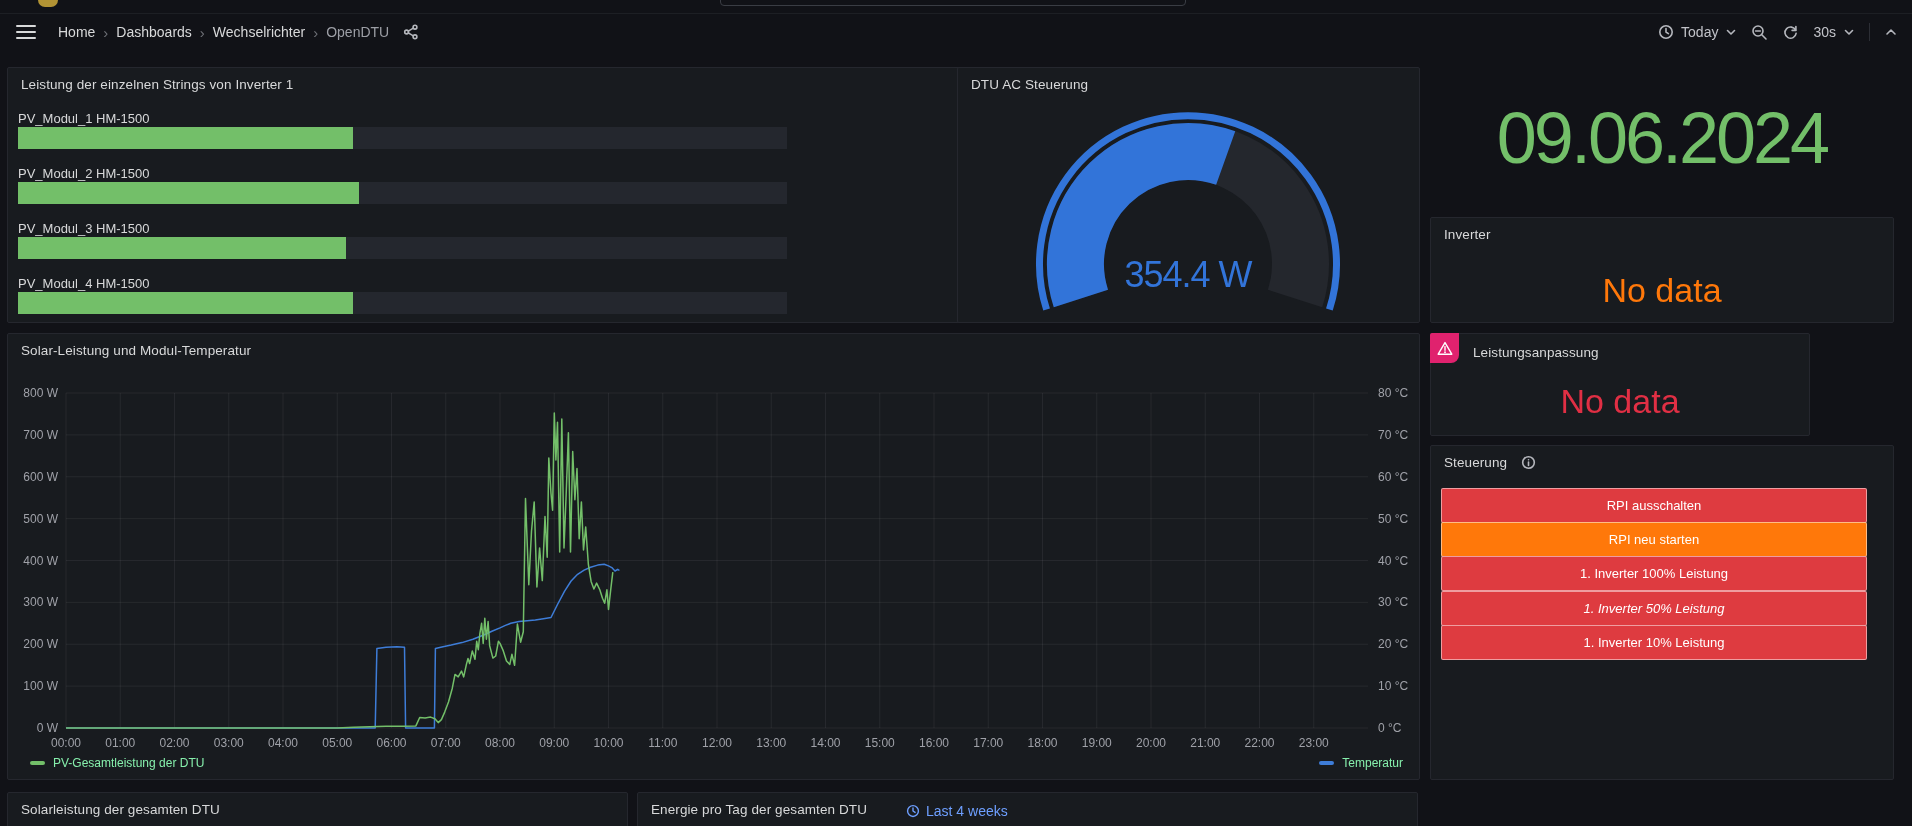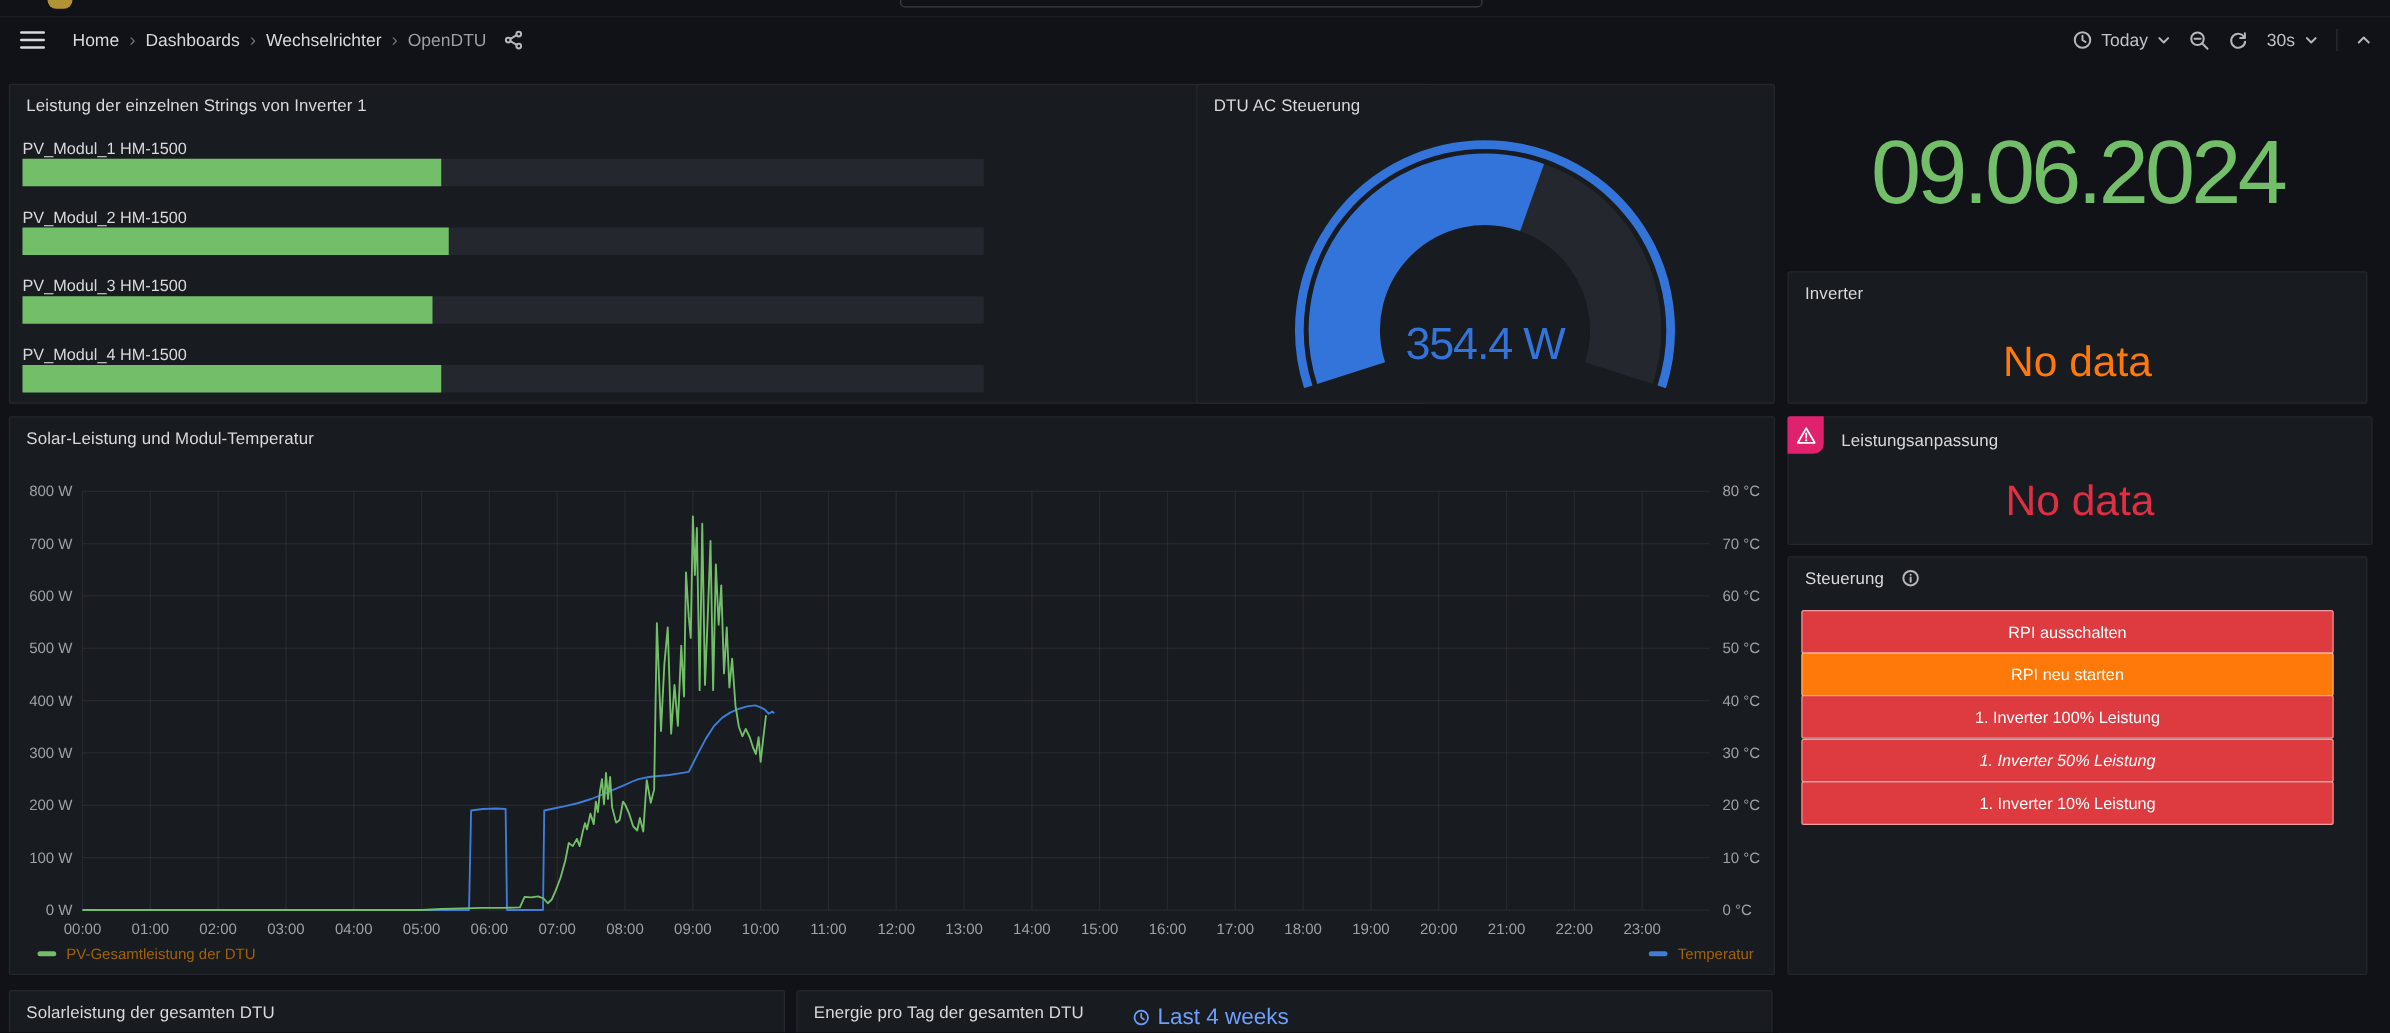--- a/index.html
+++ b/index.html
@@ -30,55 +30,55 @@
   .panel { position:absolute; background:#181b1f; border:1px solid #25272e; border-radius:2px; }
   .panel-title { position:absolute; left:13px; top:9px; font-size:13.5px; font-weight:500; color:#d8d9da; letter-spacing:.1px; cursor:pointer; white-space:nowrap; }
 
   #panel-strings { left:7px;  top:67px;  width:1136px;  height:256px; }
   #panel-gauge   { left:957px; top:67px;  width:463px;  height:256px; }
   #stat-date     { position:absolute; left:1430px; top:67px; width:464px; height:142px;
                    display:flex; align-items:center; justify-content:center;
                    font-size:72px; font-weight:500; letter-spacing:-3px; }
   #panel-inverter { left:1430px; top:217px; width:464px; height:106px; }
   #panel-chart   { left:7px;  top:333px; width:1413px; height:447px; }
-  #panel-leistung{ left:1430px; top:333px; width:468px; height:103px; }
+  #panel-leistung{ left:1430px; top:333px; width:380px; height:103px; }
   #panel-steuerung{ left:1430px; top:445px; width:464px; height:335px; }
   #panel-bottom-solar { left:7px; top:792px; width:621px; height:60px; }
   #panel-bottom-energie { left:637px; top:792px; width:781px; height:60px; }
 
   
   .bar-row { position:absolute; left:10px; right:0; height:55px; }
   .bar-label { font-size:13px; color:#d8d9da; line-height:17px; }
   .bar-track { position:absolute; left:0; top:17px; width:769px; height:22px; background:#24272e; }
   .bar-fill { height:100%; }
   .bar-value { position:absolute; right:18px; top:10px; font-size:28px; line-height:34px; font-weight:400; }
 
   
   .nodata { position:absolute; left:0; right:0; text-align:center; font-size:34px; font-weight:500; }
 
   
   #gauge-svg { position:absolute; left:0; top:0; }
 
   
   #chart-svg { position:absolute; left:0; top:0; }
-  .legend-item { position:absolute; display:flex; align-items:center; gap:8px; font-size:12px; color:#a16207; cursor:pointer; }
+  .legend-item { position:absolute; display:flex; align-items:center; gap:8px; font-size:12px; color:#86efac; cursor:pointer; }
   .legend-dash { width:15px; height:4px; border-radius:2px; }
 
   
   .alert-badge { position:absolute; left:-1px; top:-1px; width:29px; height:30px; border-radius:2px 0 8px 0;
                  display:flex; align-items:center; justify-content:center; cursor:pointer; }
   #panel-leistung .panel-title { left:42px; top:11px; }
 
   
   .info-icon { position:absolute; top:9px; display:inline-flex; cursor:pointer; }
   .ctl-btn { position:absolute; left:10px; width:426px; height:35px; border:1px solid rgba(255,255,255,.5);
              border-radius:2px; color:#fff; font-size:13px; font-family:"Liberation Sans",sans-serif; cursor:pointer; }
 
   
-  .panel-link { position:absolute; top:10px; display:flex; align-items:center; gap:6px; font-size:18px; cursor:pointer; }
+  .panel-link { position:absolute; top:10px; display:flex; align-items:center; gap:6px; font-size:14px; cursor:pointer; }
 </style>
 </head>
 <body>
 
 <div class="screen">
 
   <div class="topstrip">
     <div class="logo-blob"></div>
     <div class="search-sliver"></div>
   </div>

